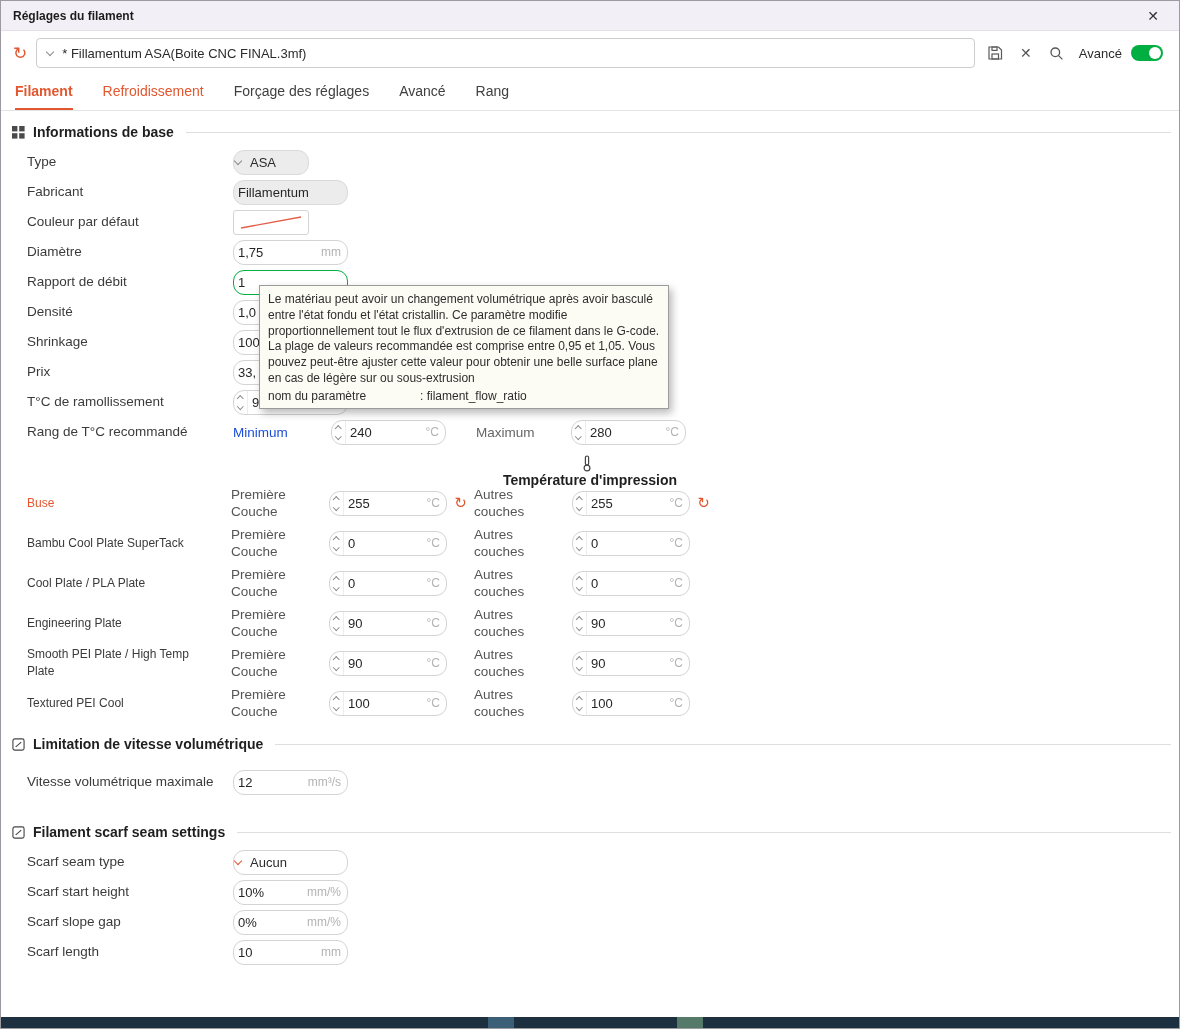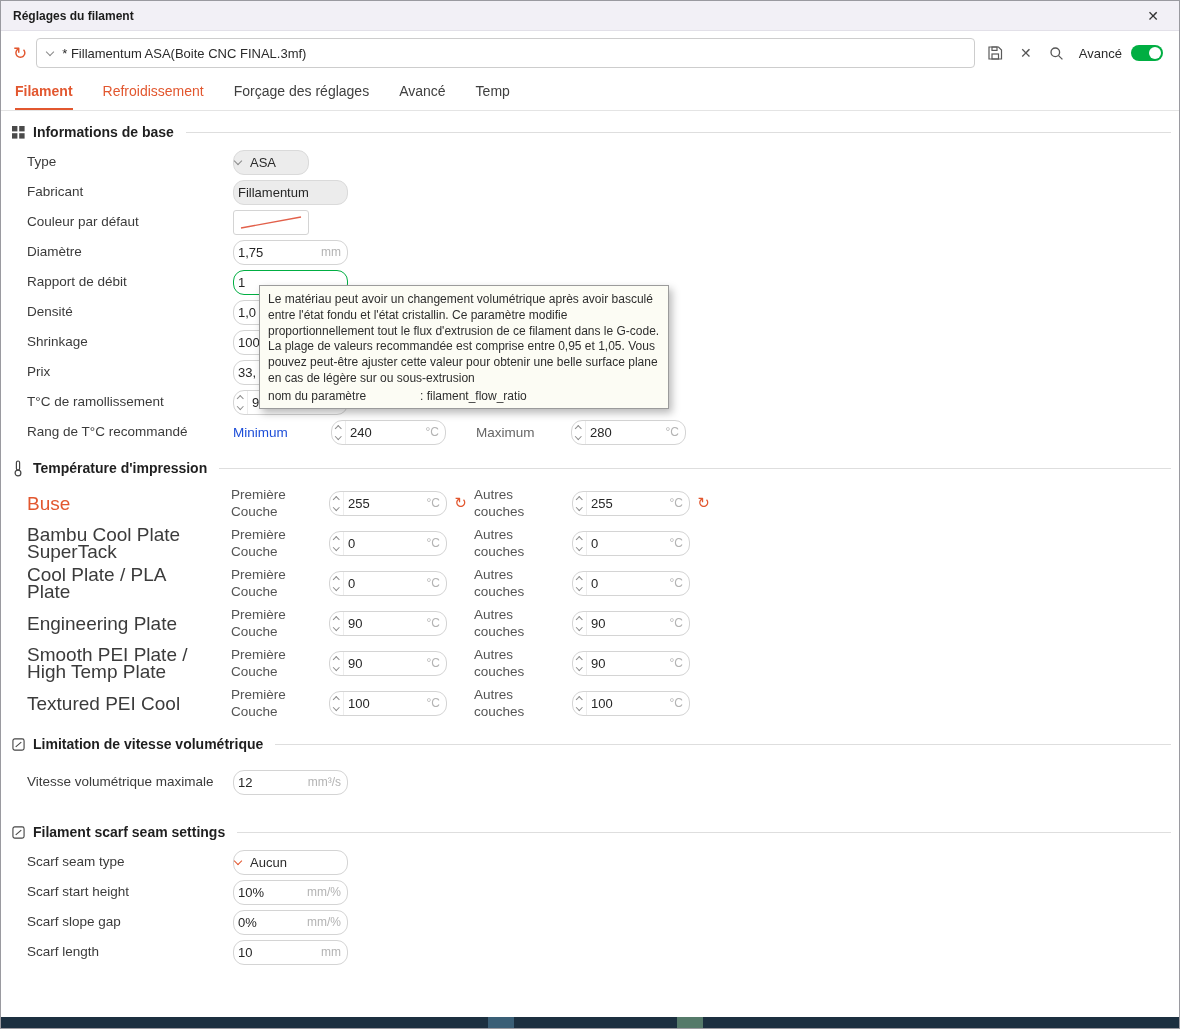--- a/index.html
+++ b/index.html
@@ -54,21 +54,21 @@
   .chev-down{width:4.5px;height:4.5px;border-right:1.2px solid #8d8d8d;border-bottom:1.2px solid #8d8d8d;transform:rotate(45deg);}
   .select-text{font-size:13px;color:#2b2b2b;white-space:nowrap;}
   .swatch{width:76px;height:25px;border:1px solid #d4d4d4;border-radius:3px;background:#fff;
     display:flex;align-items:center;justify-content:center;flex:none;}
   
   .mm-label{width:98px;font-size:13.5px;color:#1d4ed8;flex:none;}
   .mm-gap{width:30px;flex:none;}
   .mm-label2{width:95px;font-size:13.5px;color:#666;flex:none;}
   
   .trow{display:flex;align-items:center;height:40px;padding-left:26px;}
-  .trow .tlabel{width:170px;margin-right:34px;font-size:19px;color:#3b3b3b;line-height:17px;flex:none;}
+  .trow .tlabel{width:170px;margin-right:34px;font-size:12px;color:#3b3b3b;line-height:17px;flex:none;}
   .trow .tlabel.modified{color:#e2572f;}
   .sublabel{width:90px;margin-right:8px;font-size:13.5px;color:#555;line-height:17px;flex:none;}
   .reset-slot{width:27px;display:flex;justify-content:center;flex:none;}
   .reset{color:#e2572f;font-size:15px;font-family:"DejaVu Sans",sans-serif;line-height:1;}
   
   .tooltip{position:absolute;left:258px;top:284px;width:410px;background:#fcfcf4;
     border:1px solid #9b9b9b;box-shadow:3px 4px 8px rgba(0,0,0,0.28);padding:6px 8px 5px 8px;z-index:50;}
   .tooltip .tbody{font-size:12px;color:#2e2e2e;line-height:1.32;}
   .tooltip .tparam{display:flex;font-size:12px;color:#2e2e2e;margin-top:2px;}
   .tooltip .tparam .pl{width:152px;flex:none;}
@@ -113,21 +113,21 @@
     <span class="toggle">
         <span class="knob"></span>
       </span>
   </div>
 
   <div class="tabs">
     <span class="tab active modified">Filament</span>
     <span class="tab modified">Refroidissement</span>
     <span class="tab">Forçage des réglages</span>
     <span class="tab">Avancé</span>
-    <span class="tab">Temp</span>
+    <span class="tab">Rang</span>
   </div>
 
   <div class="content">
 
     <div class="sec-header">
       <span class="sec-icon">
         <svg width="13" height="13" viewBox="0 0 13 13" fill="#4a4a4a">
           <rect x="0" y="0" width="5.4" height="5.4"></rect>
             <rect x="7.2" y="0" width="5.4" height="5.4"></rect>
           <rect x="0" y="7.2" width="5.4" height="5.4"></rect>
@@ -225,21 +225,21 @@
       <div class="ctrl w115">
         <span class="spin-col">
           <span class="chev-up"></span>
           <span class="chev-down"></span>
         </span>
         <input value="280" style="">
         <span class="unit">°C</span>
       </div>
     </div>
 
-    <div class="sec-header" style="">
+    <div class="sec-header" style="flex-direction:column;">
       <span class="sec-icon">
         <svg width="12" height="17" viewBox="0 0 12 17" fill="none" stroke="#444" stroke-width="1.2">
           <rect x="4.4" y="1" width="3.2" height="9" rx="1.6"></rect>
             <circle cx="6" cy="13" r="2.9"></circle>
         </svg>
       </span>
       <span class="sec-title">Température d'impression</span>
       <span class="sec-line"></span>
     </div>
 

